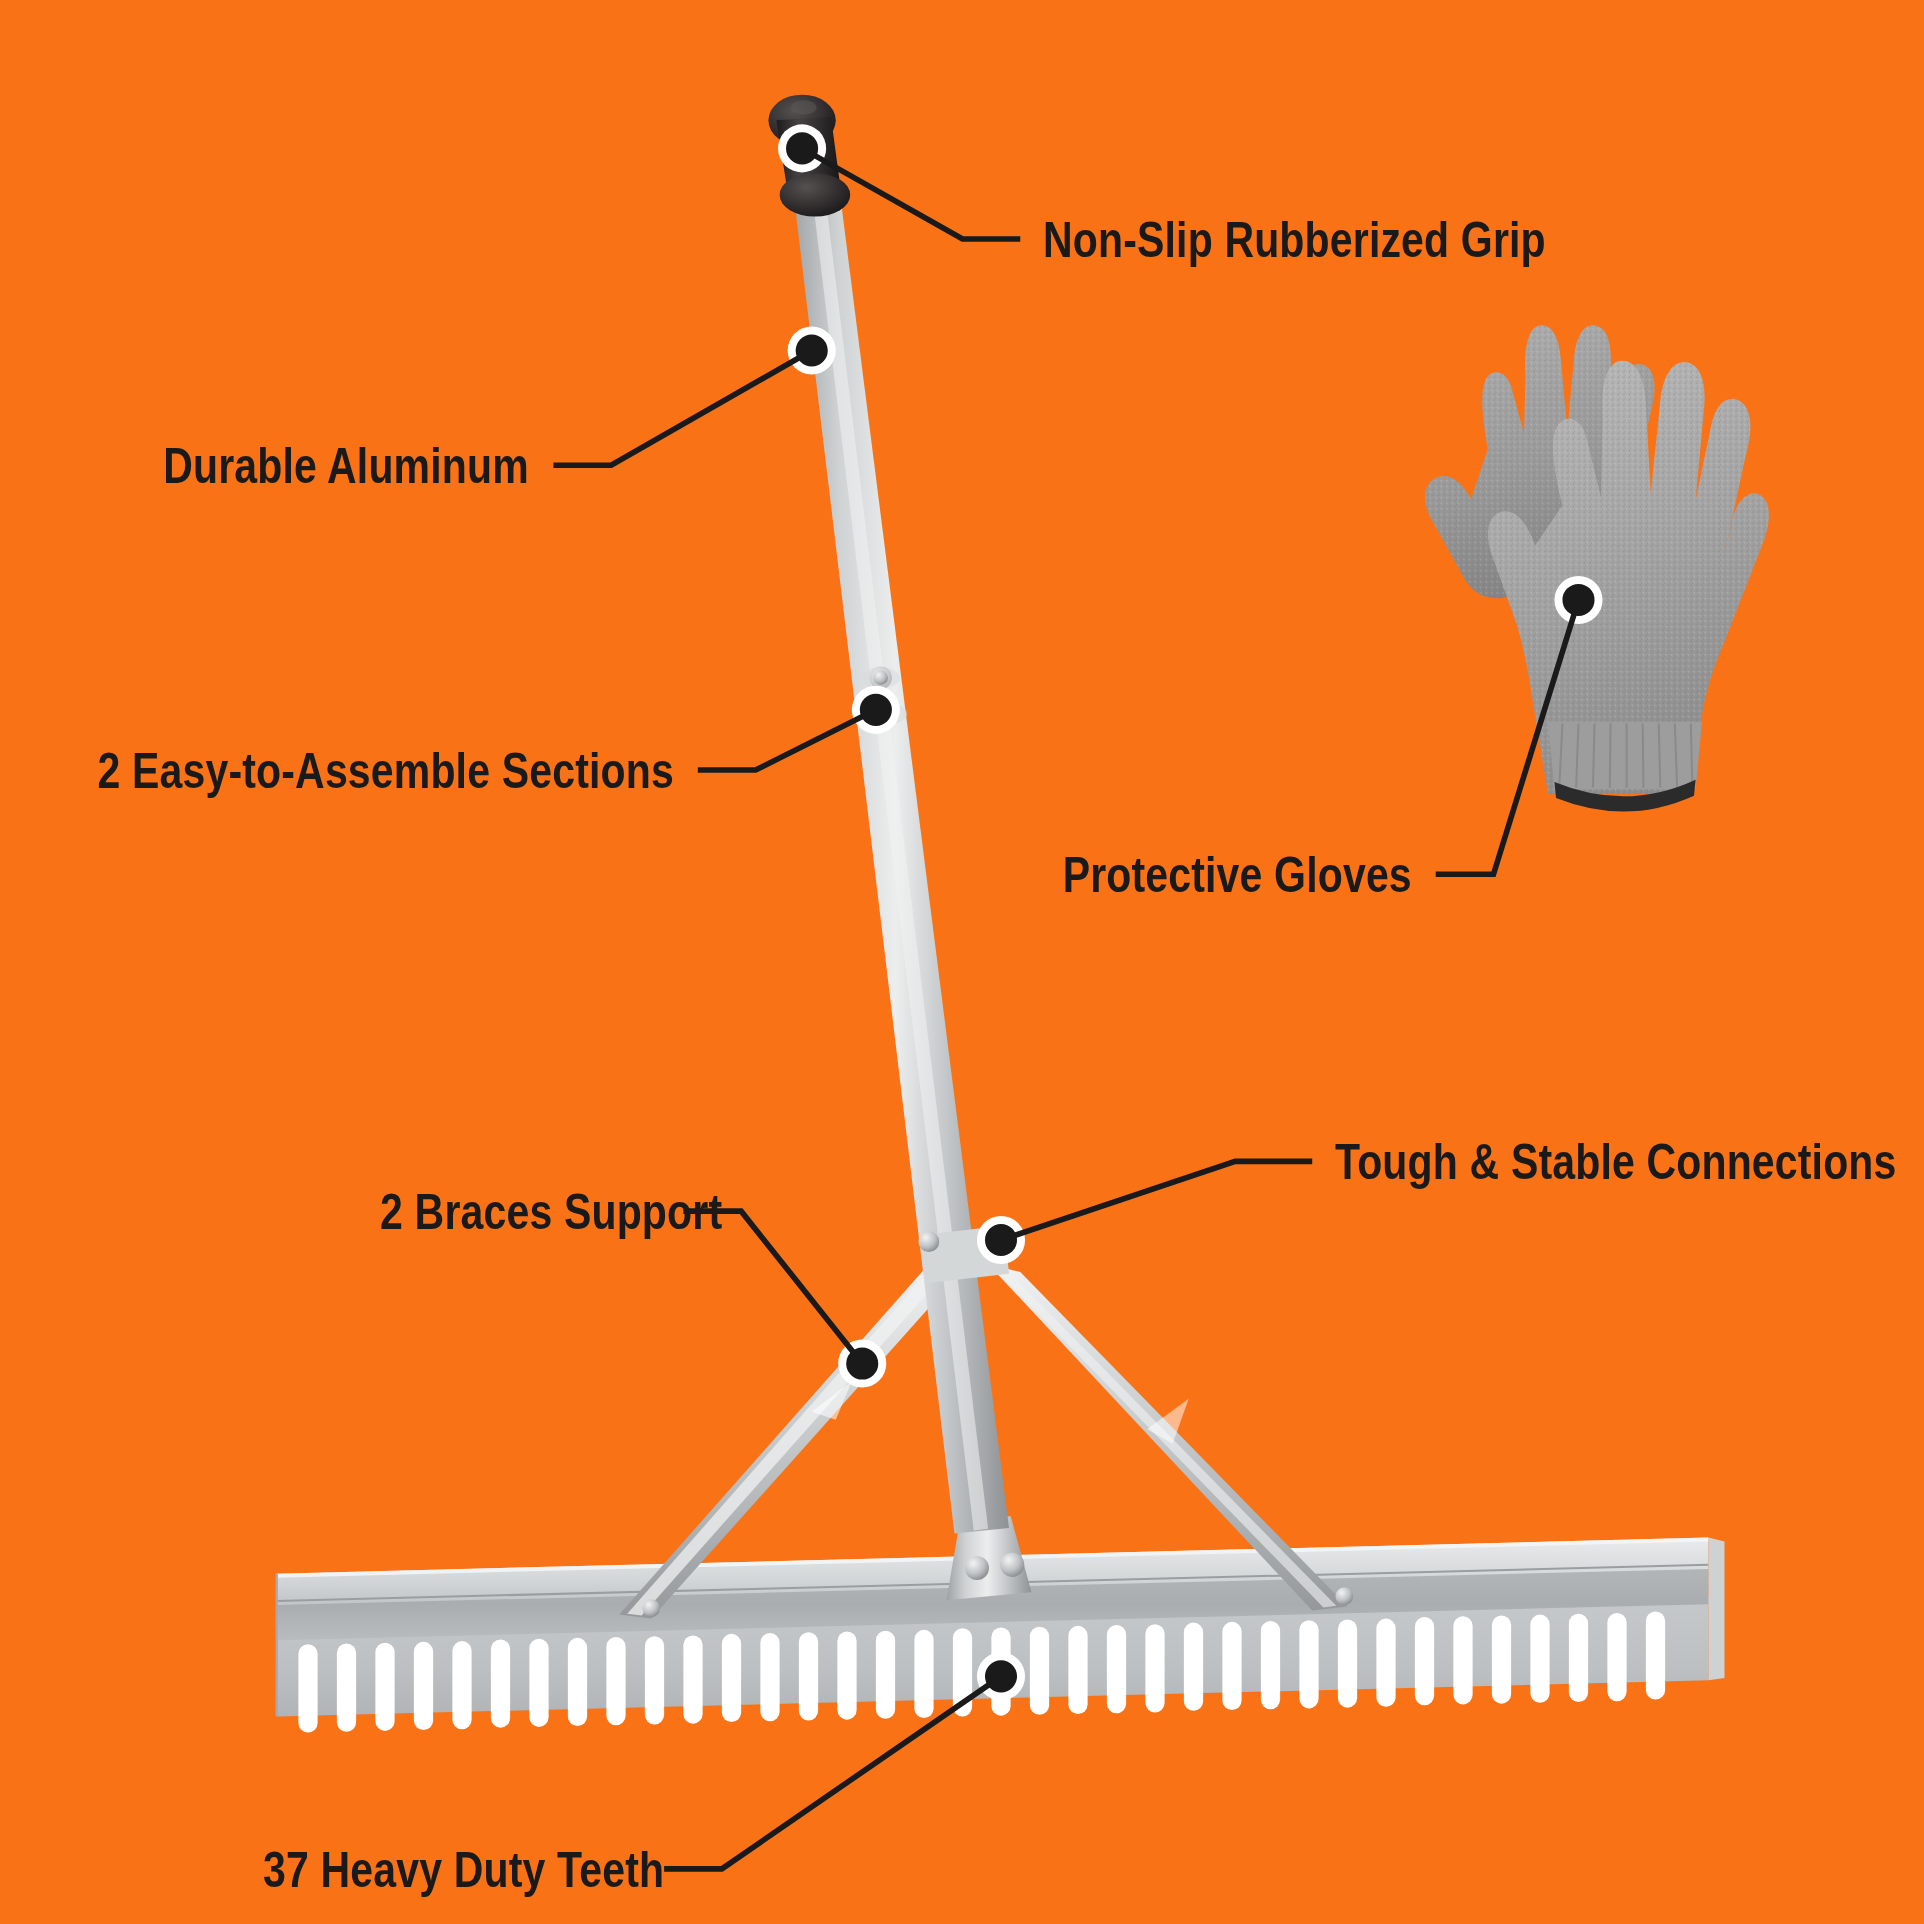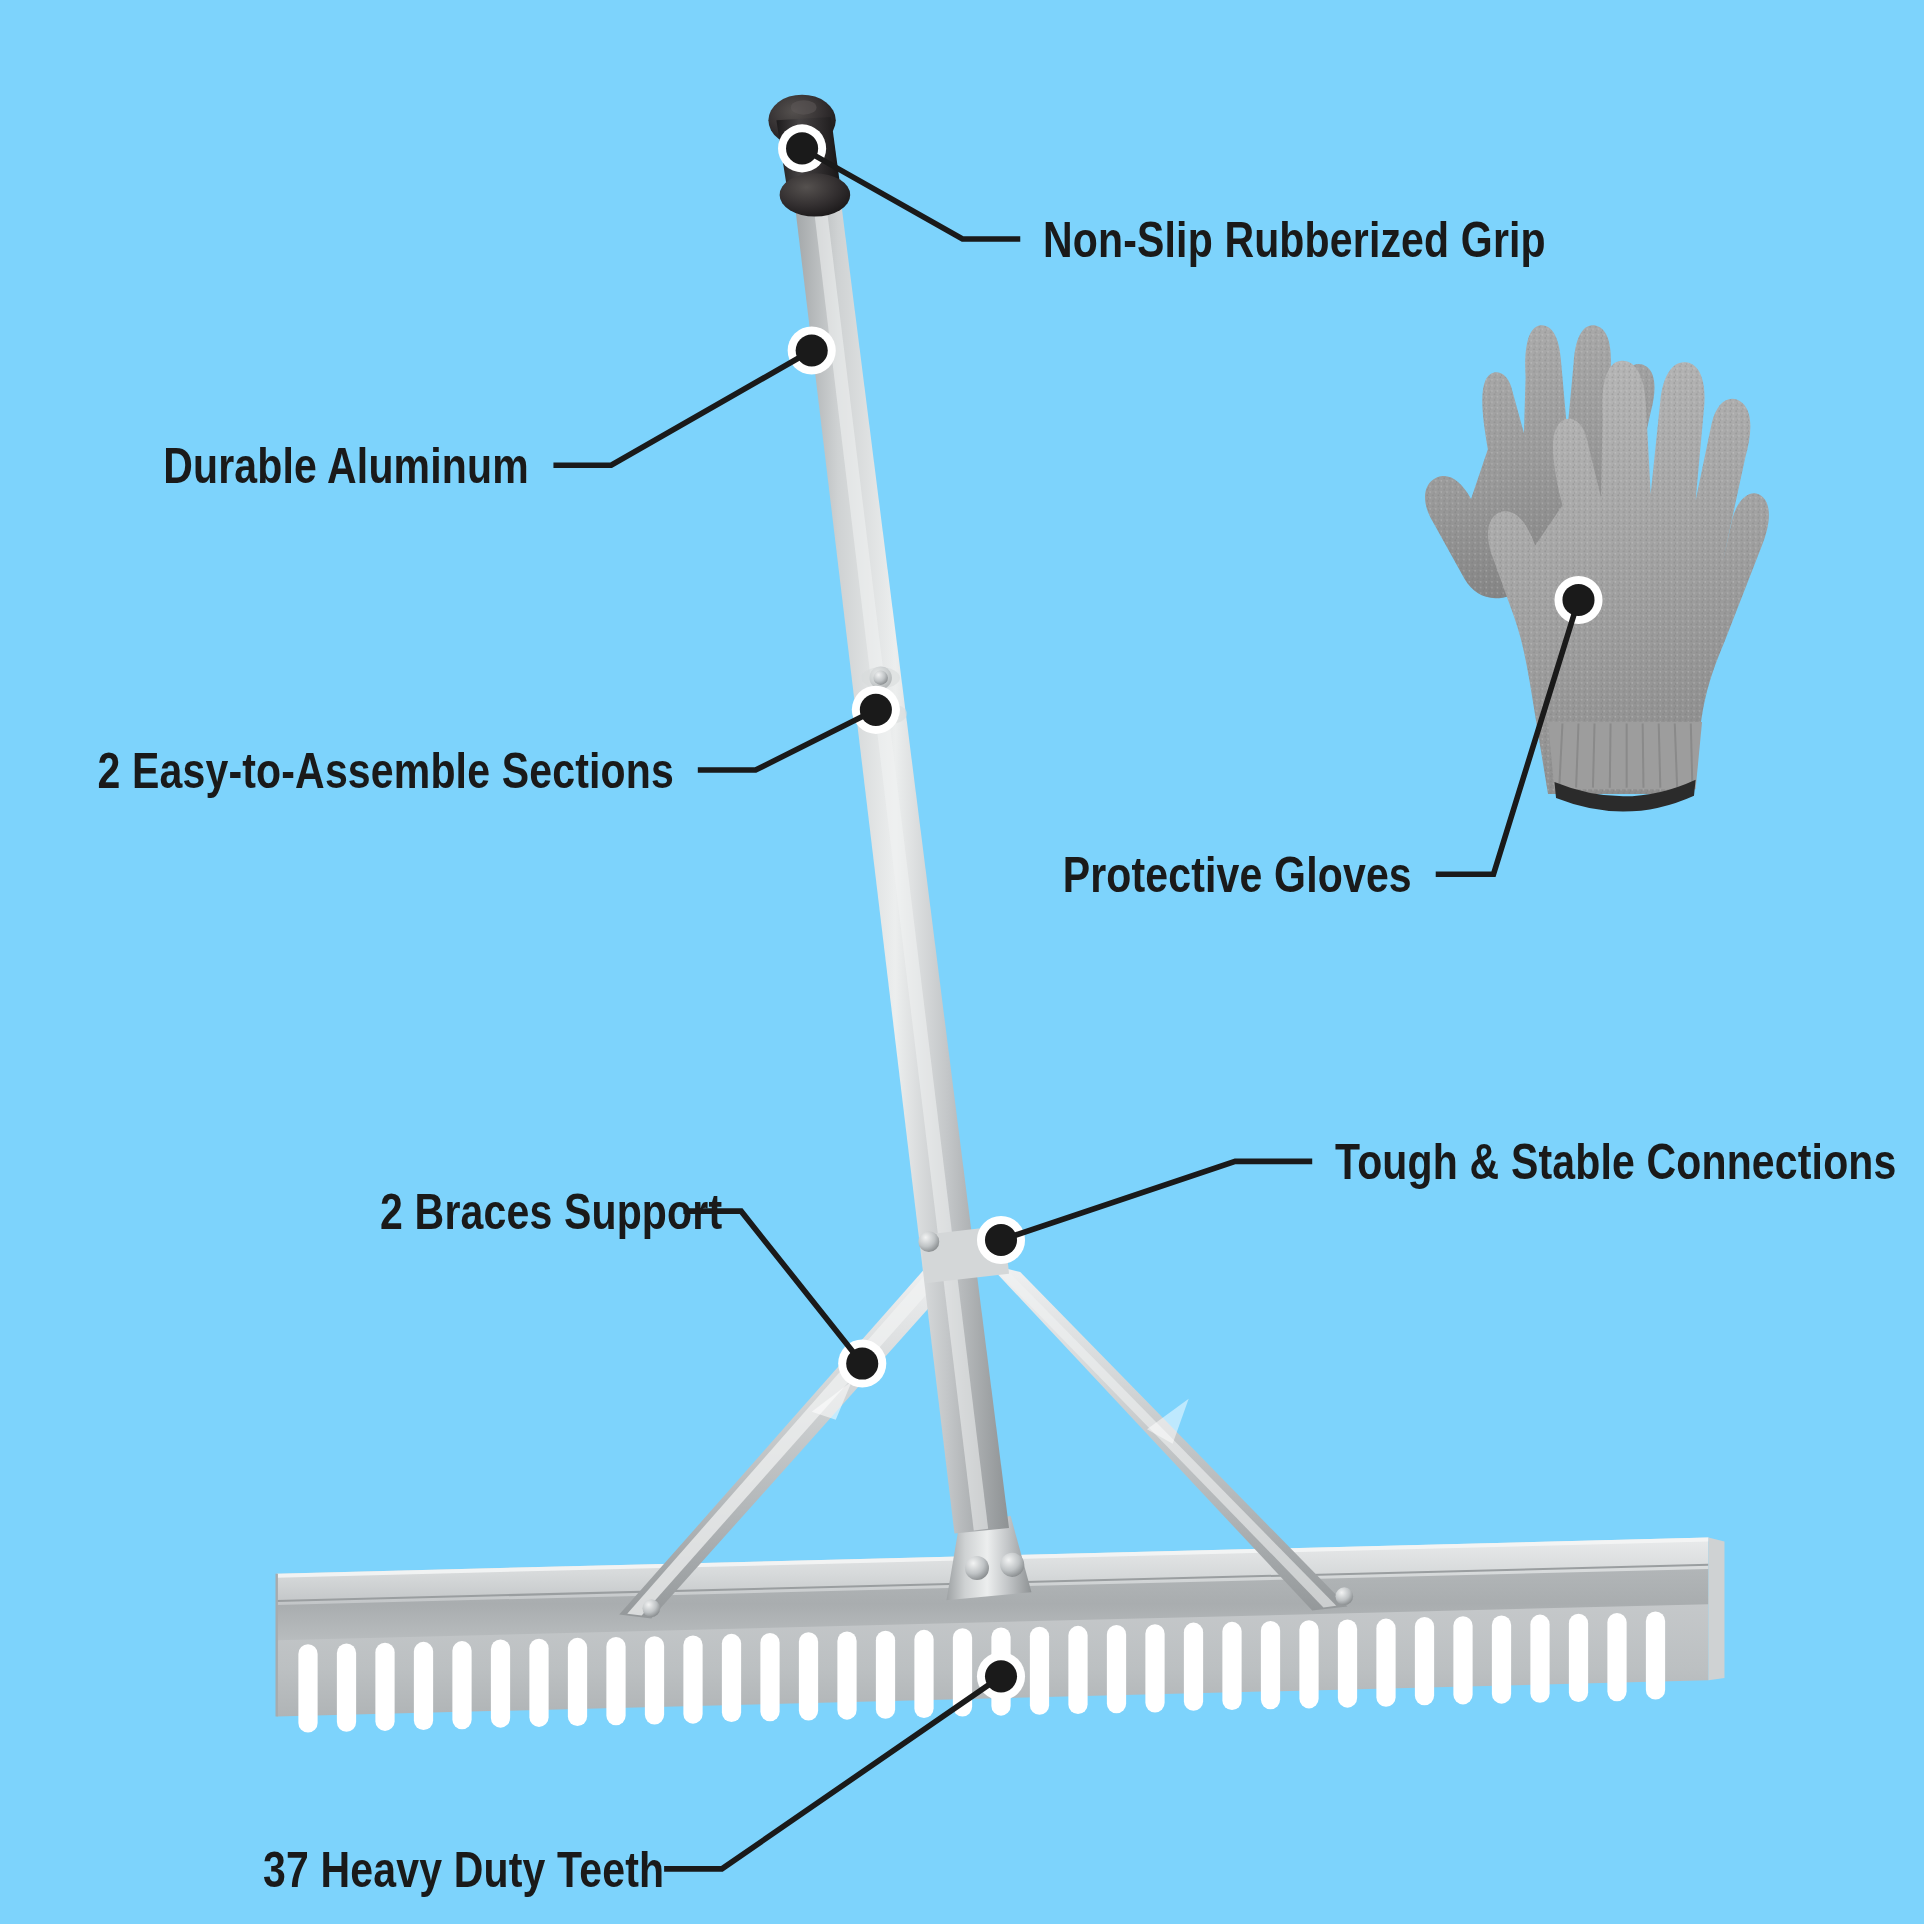--- a/index.html
+++ b/index.html
@@ -10,21 +10,21 @@
   body {
     width: 1925px;
     height: 1925px;
     overflow: hidden;
     font-family: "Liberation Sans", sans-serif;
   }
   #stage {
     position: relative;
     width: 1925px;
     height: 1925px;
-    background: #7dd3fc;
+    background: #f97316;
   }
   #diagram {
     position: absolute;
     left: 0;
     top: 0;
     width: 1925px;
     height: 1925px;
   }
   .callout-text {
     position: absolute;

